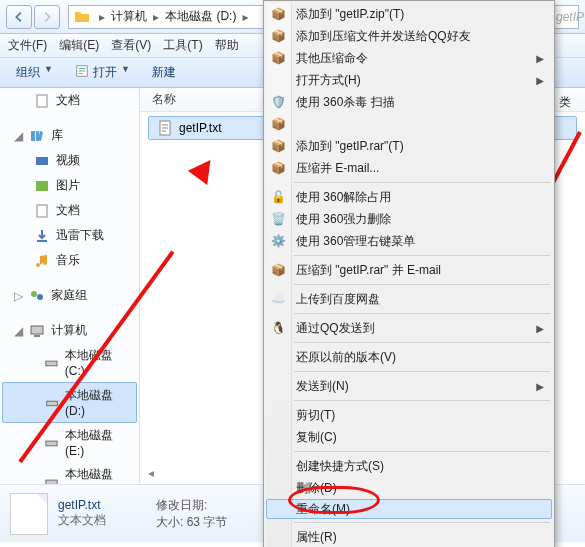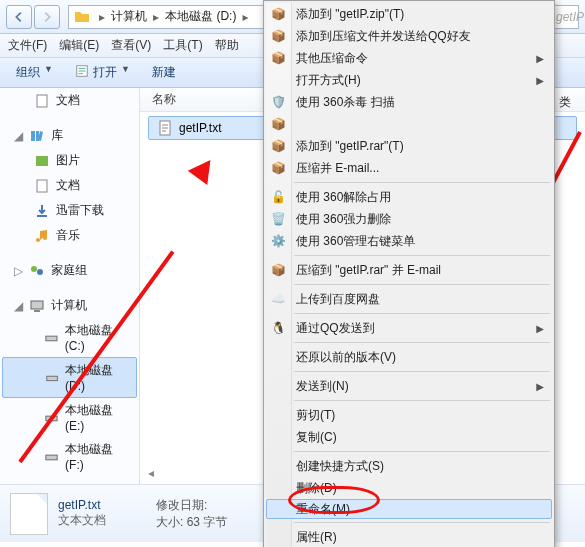--- a/index.html
+++ b/index.html
@@ -116,20 +116,26 @@
     <div class="side-sep"></div>
     <div class="side-item">
         <span style="color:#888">◢</span>
         <svg class="side-ic" viewBox="0 0 16 16">
           <path d="M2 3h4v10H2zM7 3h3v10H7zM11 3l3 1-2 9-3-1z" fill="#5aa0d8"></path>
         </svg>
         <span>库</span>
       </div>
     <div class="side-item indent">
         <svg class="side-ic" viewBox="0 0 16 16">
+          <rect x="2" y="4" width="12" height="8" fill="#4a7ab8"></rect>
+        </svg>
+        <span>视频</span>
+      </div>
+    <div class="side-item indent">
+        <svg class="side-ic" viewBox="0 0 16 16">
           <rect x="2" y="3" width="12" height="10" fill="#7ab84a"></rect>
         </svg>
         <span>图片</span>
       </div>
     <div class="side-item indent">
         <svg class="side-ic" viewBox="0 0 16 16">
           <rect x="3" y="2" width="10" height="12" fill="#fff" stroke="#888"></rect>
         </svg>
         <span>文档</span>
       </div>

